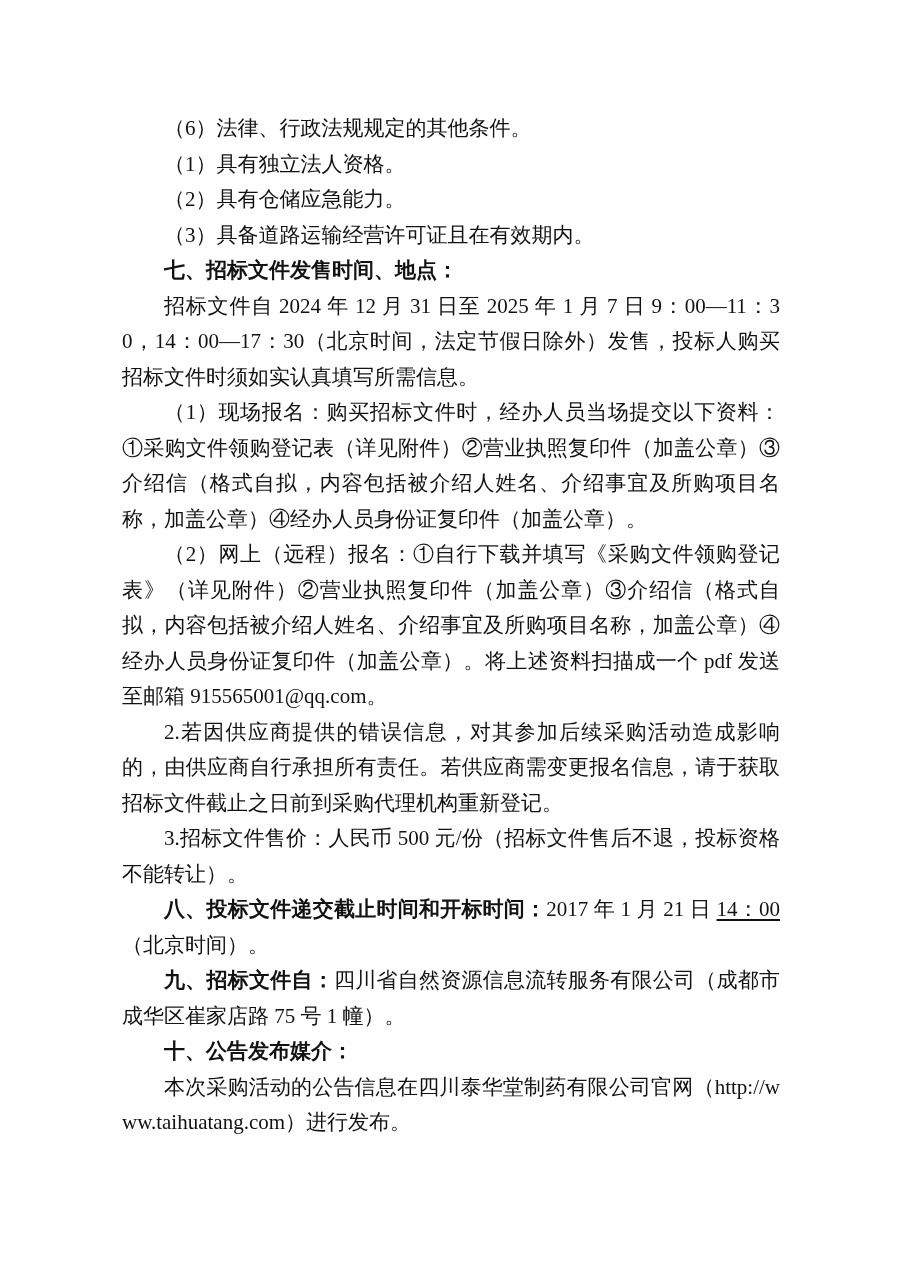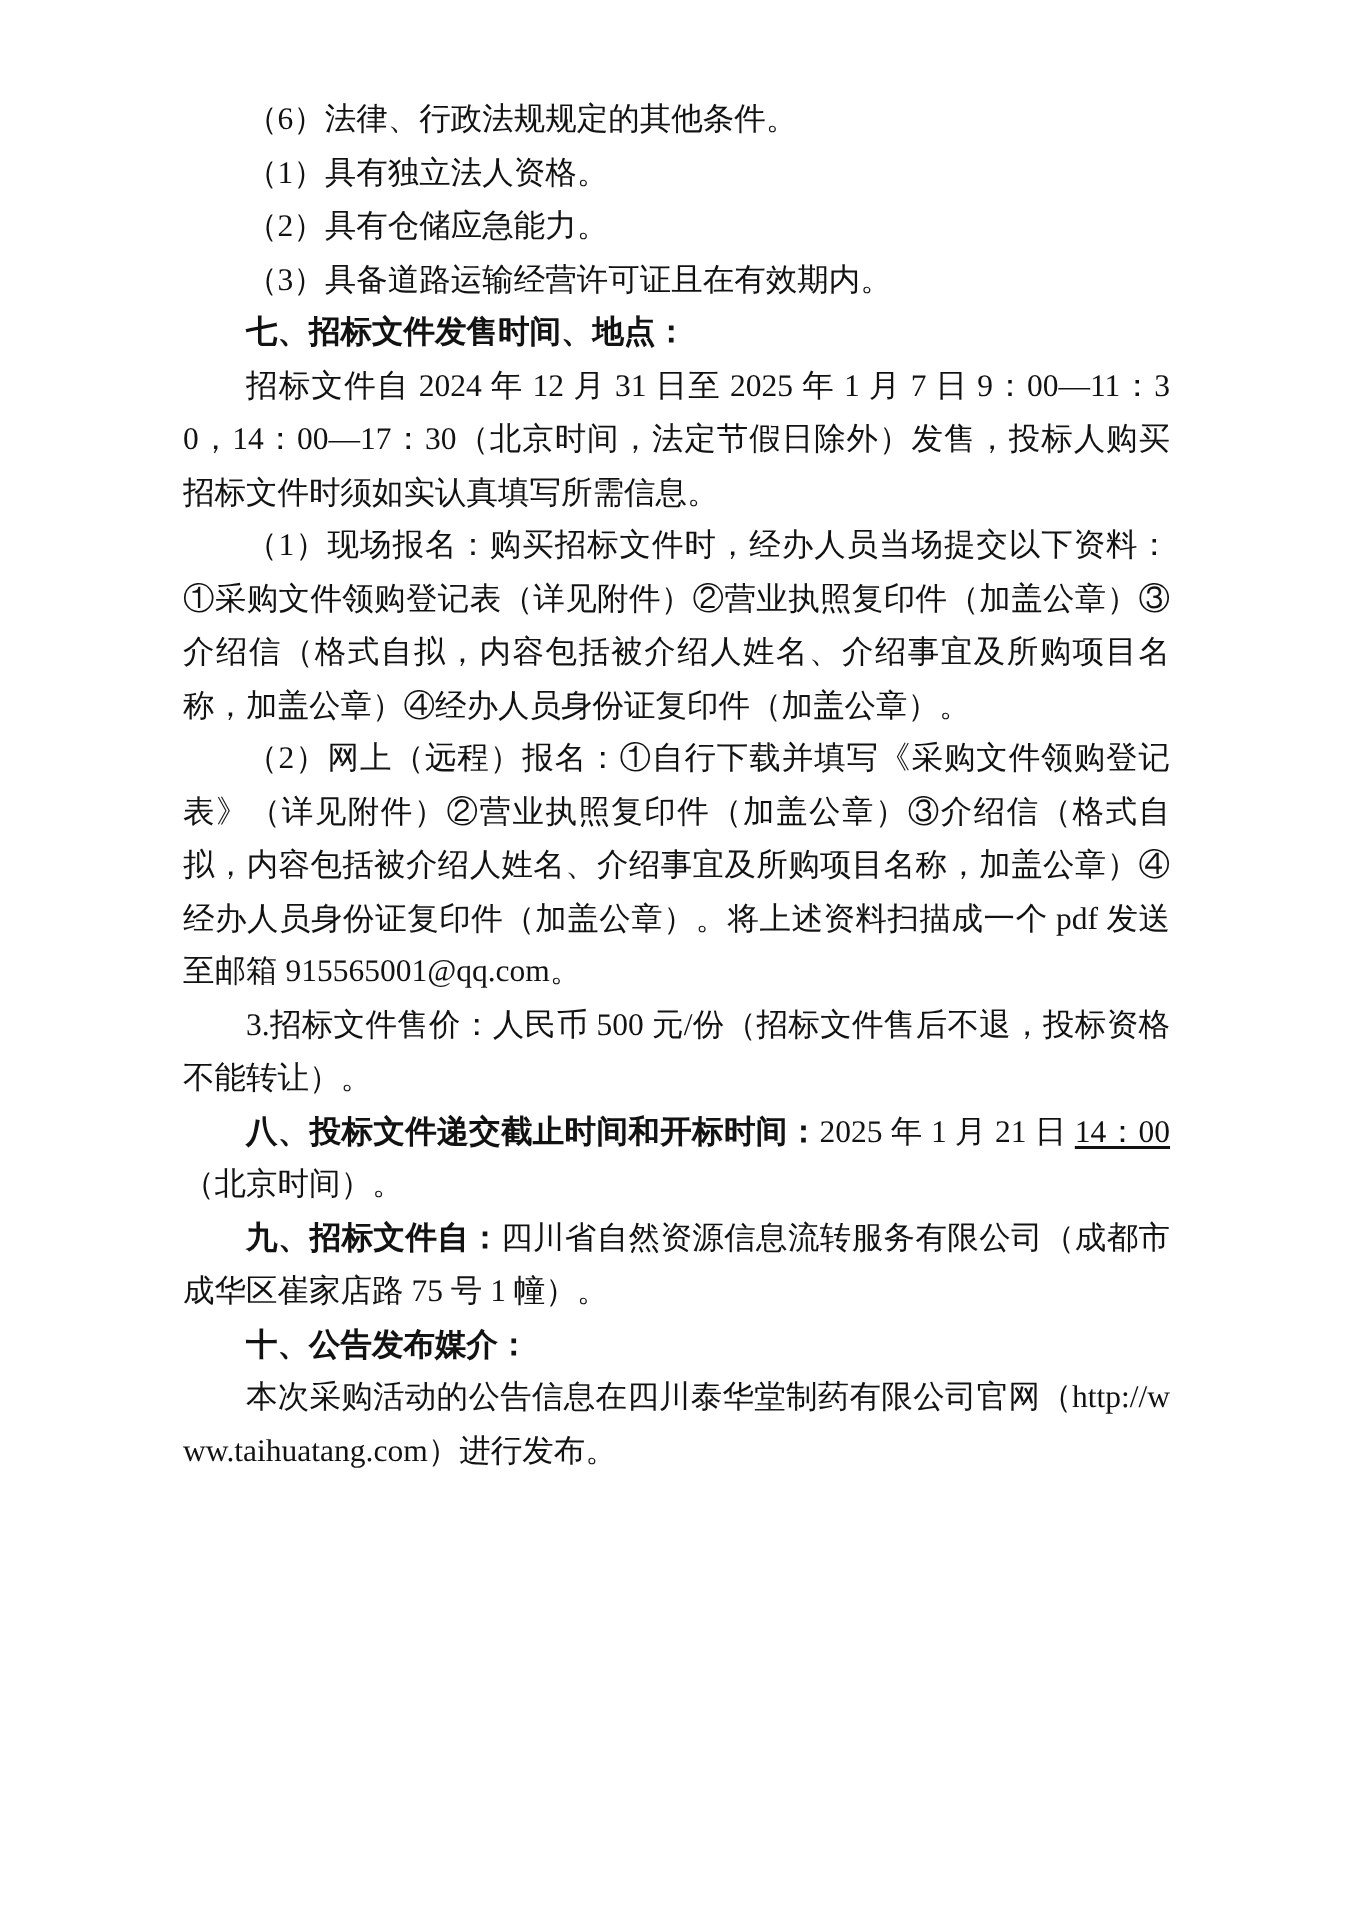--- a/index.html
+++ b/index.html
@@ -5,21 +5,21 @@
   html, body {
     margin: 0;
     padding: 0;
     background: #ffffff;
   }
   .page {
     box-sizing: border-box;
     width: 900px;
     height: 1236px;
     background: #ffffff;
-    padding: 62px 120px 0 122px;
+    padding: 111px 120px 0 122px;
     color: #121212;
     font-family: "Liberation Serif", "DejaVu Serif", serif;
     font-size: 21px;
     line-height: 35.5px;
     text-align: justify;
     word-break: break-all;
     overflow: hidden;
   }
   .page p {
     margin: 0;
@@ -42,18 +42,19 @@
 
 <div class="page">
   <p>（6）法律、行政法规规定的其他条件。</p>
   <p>（1）具有独立法人资格。</p>
   <p>（2）具有仓储应急能力。</p>
   <p>（3）具备道路运输经营许可证且在有效期内。</p>
   <p class="heading">七、招标文件发售时间、地点：</p>
   <p>招标文件自 2024 年 12 月 31 日至 2025 年 1 月 7 日 9：00—11：30，14：00—17：30（北京时间，法定节假日除外）发售，投标人购买招标文件时须如实认真填写所需信息。</p>
   <p>（1）现场报名：购买招标文件时，经办人员当场提交以下资料：①采购文件领购登记表（详见附件）②营业执照复印件（加盖公章）③介绍信（格式自拟，内容包括被介绍人姓名、介绍事宜及所购项目名称，加盖公章）④经办人员身份证复印件（加盖公章）。</p>
   <p>（2）网上（远程）报名：①自行下载并填写《采购文件领购登记表》（详见附件）②营业执照复印件（加盖公章）③介绍信（格式自拟，内容包括被介绍人姓名、介绍事宜及所购项目名称，加盖公章）④经办人员身份证复印件（加盖公章）。将上述资料扫描成一个 pdf 发送至邮箱 915565001@qq.com。</p>
+  <p>2.若因供应商提供的错误信息，对其参加后续采购活动造成影响的，由供应商自行承担所有责任。若供应商需变更报名信息，请于获取招标文件截止之日前到采购代理机构重新登记。</p>
   <p>3.招标文件售价：人民币 500 元/份（招标文件售后不退，投标资格不能转让）。</p>
-  <p><b>八、投标文件递交截止时间和开标时间：</b><span>2025 年 1 月 21 日 </span><u>14：00</u><span>（北京时间）。</span></p>
+  <p><b>八、投标文件递交截止时间和开标时间：</b><span>2017 年 1 月 21 日 </span><u>14：00</u><span>（北京时间）。</span></p>
   <p><b>九、招标文件自：</b><span>四川省自然资源信息流转服务有限公司（成都市成华区崔家店路 75 号 1 幢）。</span></p>
   <p class="heading">十、公告发布媒介：</p>
   <p>本次采购活动的公告信息在四川泰华堂制药有限公司官网（http://www.taihuatang.com）进行发布。</p>
 </div>
 
 </body></html>

